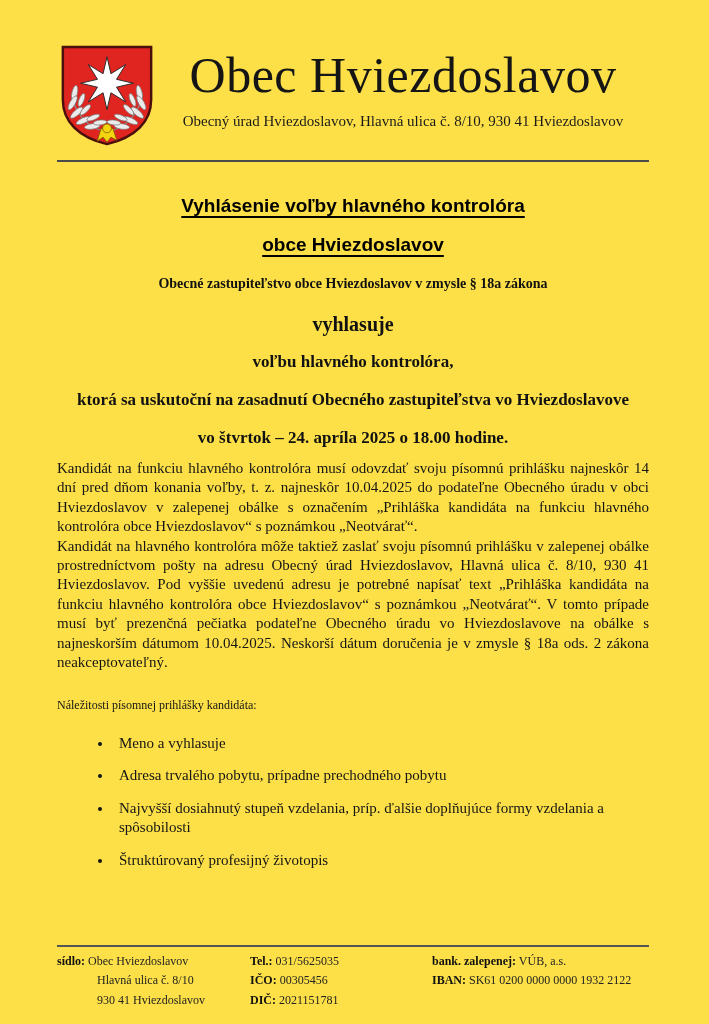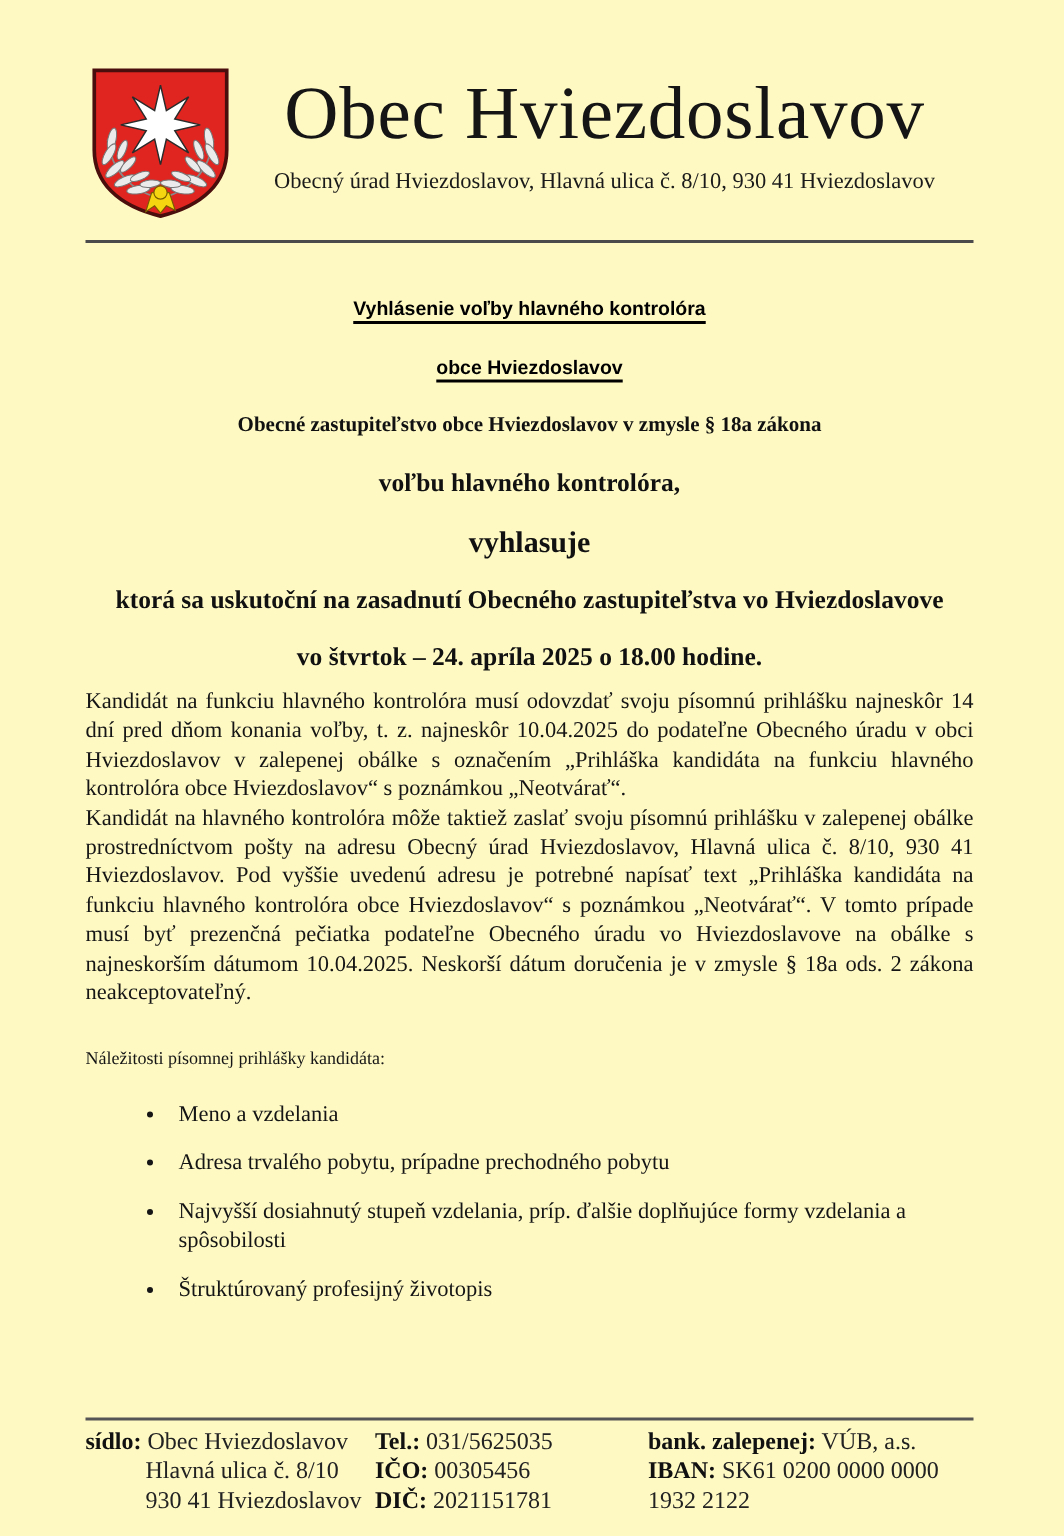--- a/index.html
+++ b/index.html
@@ -8,39 +8,39 @@
     width: 709px; height: 1024px;
     font-family: "Liberation Serif", serif;
     color: #1a1a1a;
     overflow: hidden;
   }
   .page {
     width: 709px; height: 1024px;
     padding: 0 60px 14px 57px;
     display: flex; flex-direction: column;
     overflow: hidden;
-    background: #fef9c3;
+    background: #fde047;
   }
   
   .header { padding-top: 44px; display: flex; align-items: flex-start; }
   .logo { width: 100px; height: 104px; flex: 0 0 auto; }
   .header-text { flex: 1; text-align: center; padding-top: 4px; }
   .muni-title {
     font-family: "Liberation Serif", serif;
     font-size: 50px; font-weight: 400; line-height: 1.1;
     color: #151515; letter-spacing: 0.5px;
   }
   .muni-subtitle { font-size: 15px; margin-top: 10px; color: #1a1a1a; }
   .header-rule { border: none; border-top: 2px solid #4b4b4b; margin-top: 12px; }
   
   .doc-body { padding-top: 32px; }
   .center { text-align: center; }
   .h-main {
     font-family: "Liberation Sans", sans-serif;
-    font-size: 13px; font-weight: 700; color: #000;
+    font-size: 19px; font-weight: 700; color: #000;
     text-decoration: underline; text-decoration-thickness: 1.5px; text-underline-offset: 4px;
     line-height: 24px; margin-bottom: 15px;
   }
   .h-sub { margin-bottom: 16px; }
   .intro-line {
     font-weight: 700; font-size: 14px; line-height: 22px; margin-bottom: 16px; color: #111;
   }
   .declare-word { font-weight: 700; font-size: 20px; line-height: 26px; margin-bottom: 14px; color: #111; }
   .declare-line { font-weight: 700; font-size: 17px; line-height: 22px; margin-bottom: 16px; color: #111; }
   .declare-last { margin-bottom: 10px; }
@@ -52,21 +52,21 @@
   ul.req-list { margin-top: 18px; padding-left: 56px; }
   ul.req-list li {
     font-size: 15px; line-height: 19.4px; margin-bottom: 13px; color: #151515;
     padding-left: 6px;
   }
   
   .footer { margin-top: auto; }
   .footer-rule { border: none; border-top: 2px solid #555; margin-bottom: 5px; }
   .footer-grid {
     display: grid; grid-template-columns: 193px 182px 1fr;
-    font-size: 16px; line-height: 19.5px; color: #222;
+    font-size: 12px; line-height: 19.5px; color: #222;
   }
   .footer b { font-weight: 700; color: #111; }
   .f-indent { padding-left: 40px; }
   a.mail-link { color: #4a7ebb; text-decoration: underline; }
 </style>
 </head>
 <body>
 
 <div class="page">
 
@@ -114,32 +114,32 @@
     </div>
   </div>
   <hr class="header-rule">
 
   <div class="doc-body">
     <div class="center h-main">Vyhlásenie voľby hlavného kontrolóra</div>
     <div class="center h-main h-sub">obce Hviezdoslavov</div>
 
     <div class="center intro-line">Obecné zastupiteľstvo obce Hviezdoslavov v zmysle § 18a zákona</div>
 
+    <div class="center declare-word">vyhlasuje</div>
+
     <div class="center declare-line">voľbu hlavného kontrolóra,</div>
-
-    <div class="center declare-word">vyhlasuje</div>
     <div class="center declare-line">ktorá sa uskutoční na zasadnutí Obecného zastupiteľstva vo Hviezdoslavove</div>
     <div class="center declare-line declare-last">vo  štvrtok – 24. apríla 2025 o 18.00 hodine.</div>
 
     <p class="para">Kandidát na funkciu hlavného kontrolóra musí odovzdať svoju písomnú prihlášku najneskôr 14 dní pred dňom konania voľby, t. z. najneskôr 10.04.2025 do podateľne Obecného úradu v obci Hviezdoslavov v zalepenej obálke s označením „Prihláška kandidáta na funkciu hlavného kontrolóra obce Hviezdoslavov“ s poznámkou „Neotvárať“.</p>
     <p class="para">Kandidát na hlavného kontrolóra môže taktiež zaslať svoju písomnú prihlášku v zalepenej obálke prostredníctvom pošty na adresu Obecný úrad Hviezdoslavov, Hlavná ulica č. 8/10, 930 41 Hviezdoslavov. Pod vyššie uvedenú adresu je potrebné napísať text „Prihláška kandidáta na funkciu hlavného kontrolóra obce Hviezdoslavov“ s poznámkou „Neotvárať“. V tomto prípade musí byť prezenčná pečiatka podateľne Obecného úradu vo Hviezdoslavove na obálke s najneskorším dátumom 10.04.2025. Neskorší dátum doručenia je v zmysle § 18a ods. 2 zákona neakceptovateľný.</p>
 
     <div class="req-heading">Náležitosti písomnej prihlášky kandidáta:</div>
     <ul class="req-list">
-      <li>Meno a vzdelania</li>
+      <li>Meno a vyhlasuje</li>
       <li>Adresa trvalého pobytu, prípadne prechodného pobytu</li>
       <li>Najvyšší dosiahnutý stupeň vzdelania, príp. ďalšie doplňujúce formy vzdelania a spôsobilosti</li>
       <li>Štruktúrovaný profesijný životopis</li>
     </ul>
   </div>
 
   <div class="footer">
     <hr class="footer-rule">
     <div class="footer-grid">
       <div>

